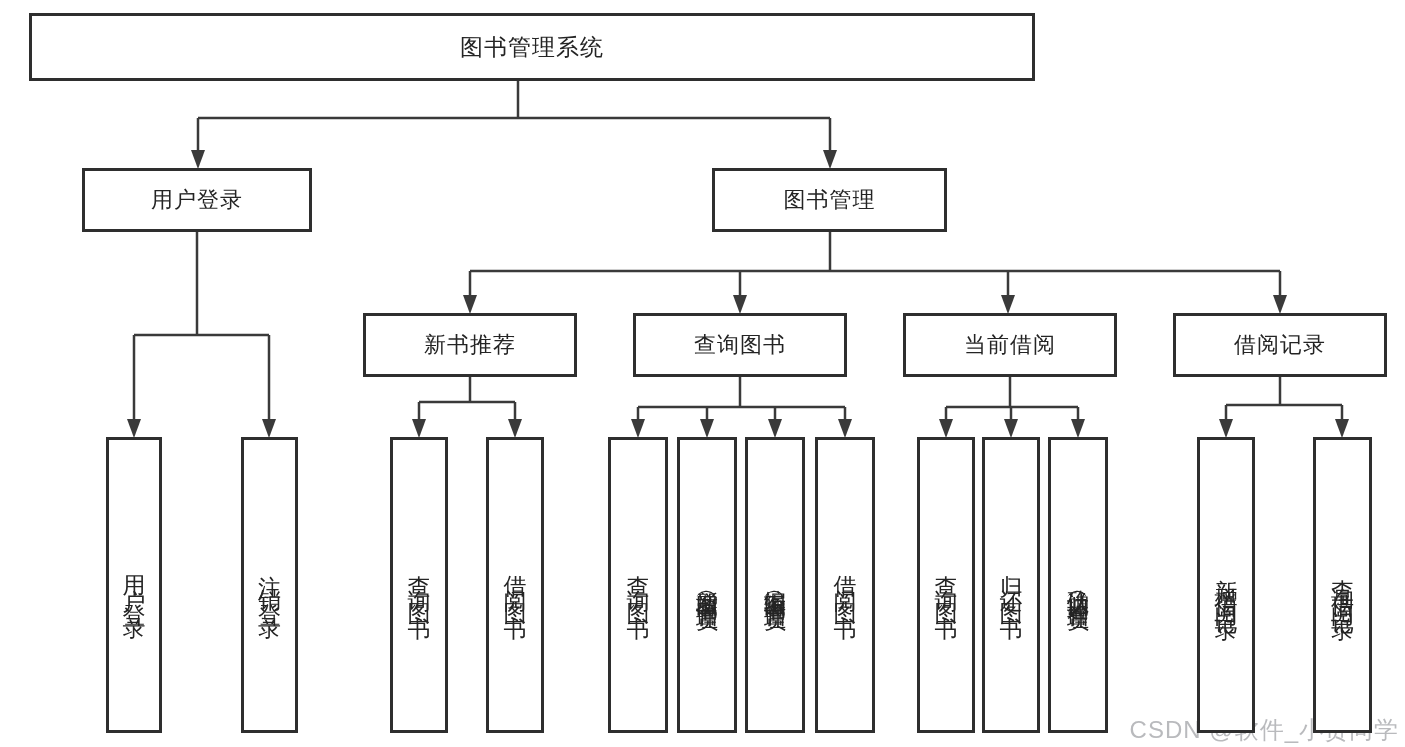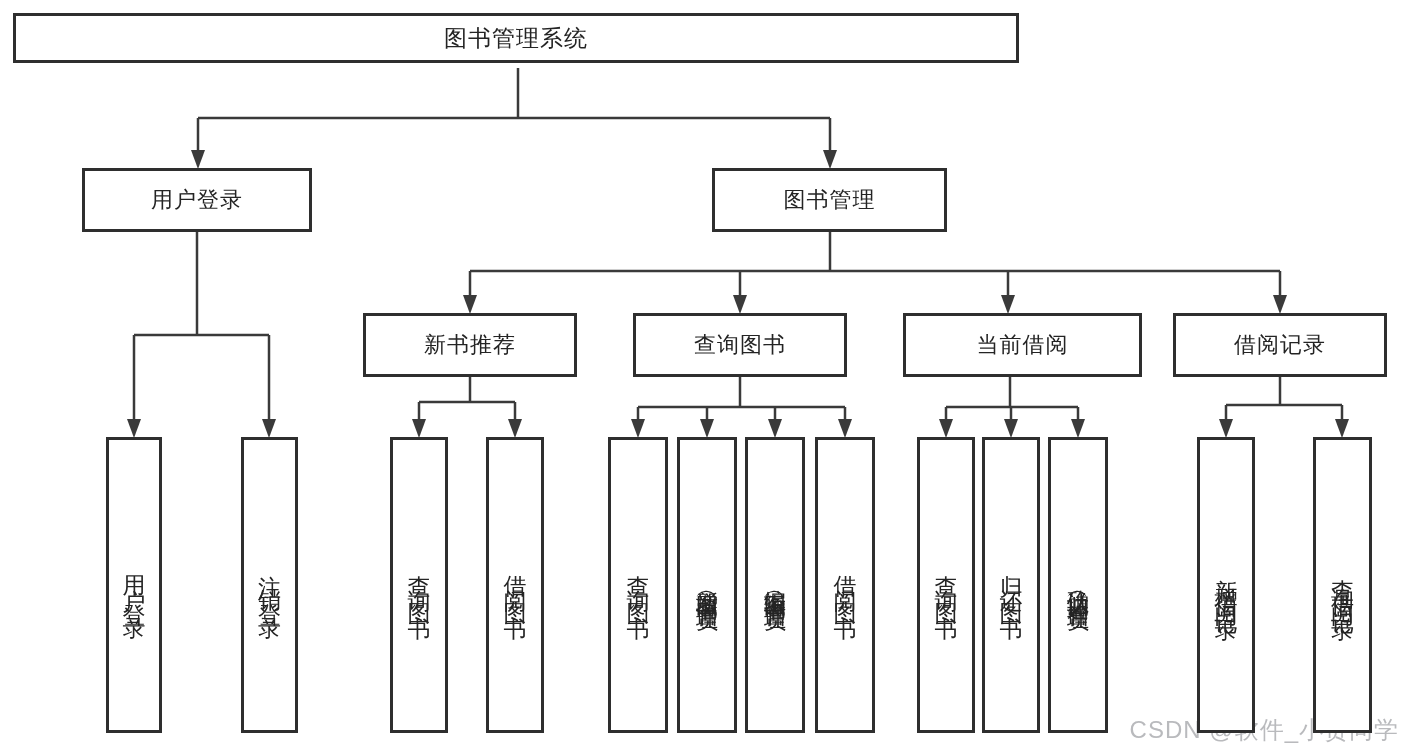--- a/index.html
+++ b/index.html
@@ -115,38 +115,38 @@
       <polygon points="768,419 782,419 775,438"></polygon>
       <polygon points="838,419 852,419 845,438"></polygon>
       <polygon points="939,419 953,419 946,438"></polygon>
       <polygon points="1004,419 1018,419 1011,438"></polygon>
       <polygon points="1071,419 1085,419 1078,438"></polygon>
       <polygon points="1219,419 1233,419 1226,438"></polygon>
       <polygon points="1335,419 1349,419 1342,438"></polygon>
     </g>
   </svg>
 
-  <div class="node h root" style="left:13px;top:13px;width:1006px;height:50px">
+  <div class="node h root" style="left:29px;top:13px;width:1006px;height:68px">
     <span>图书管理系统</span>
   </div>
 
   <div class="node h" style="left:82px;top:168px;width:230px;height:64px">
     <span>用户登录</span>
   </div>
   <div class="node h" style="left:712px;top:168px;width:235px;height:64px">
     <span>图书管理</span>
   </div>
 
   <div class="node h" style="left:363px;top:313px;width:214px;height:64px">
     <span>新书推荐</span>
   </div>
   <div class="node h" style="left:633px;top:313px;width:214px;height:64px">
     <span>查询图书</span>
   </div>
-  <div class="node h" style="left:903px;top:313px;width:239px;height:64px">
+  <div class="node h" style="left:903px;top:313px;width:214px;height:64px">
     <span>当前借阅</span>
   </div>
   <div class="node h" style="left:1173px;top:313px;width:214px;height:64px">
     <span>借阅记录</span>
   </div>
 
   <div class="node v" style="left:106px;top:437px;width:56px;height:296px">
     <span>用户登录</span>
   </div>
   <div class="node v" style="left:241px;top:437px;width:57px;height:296px">

